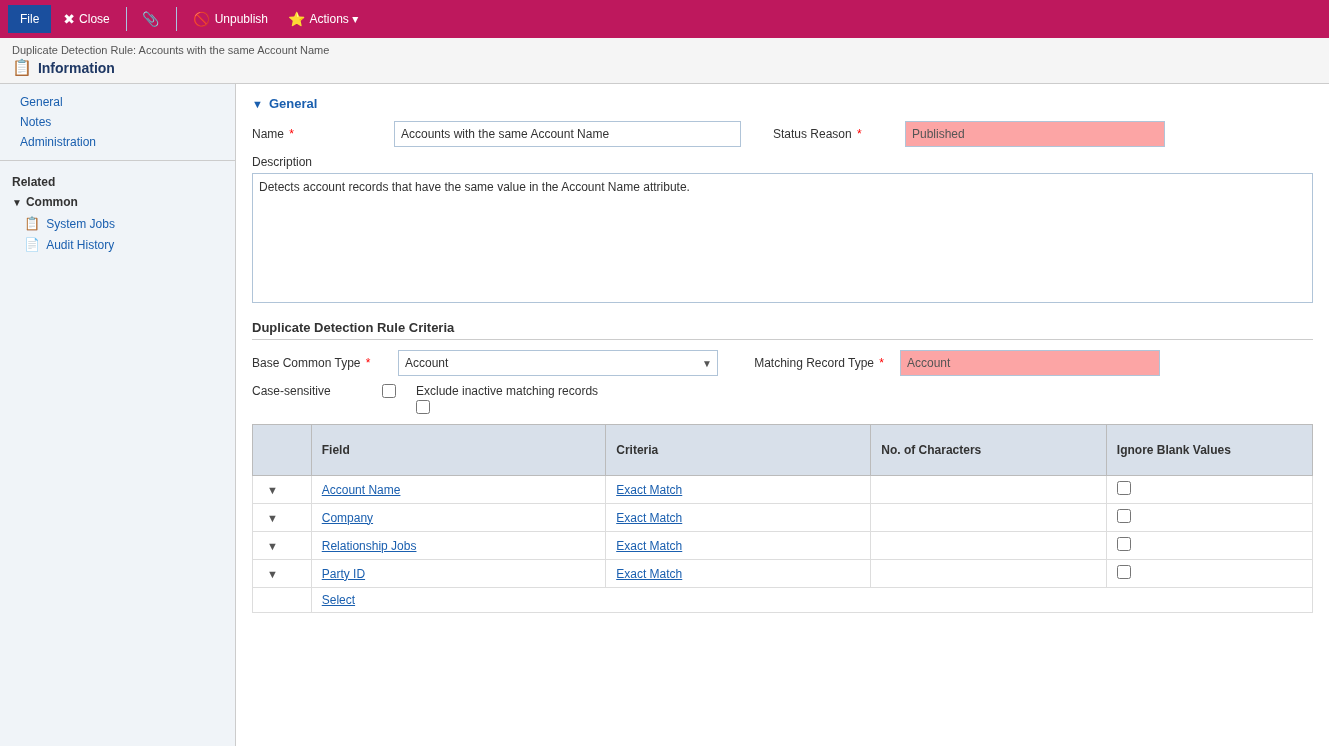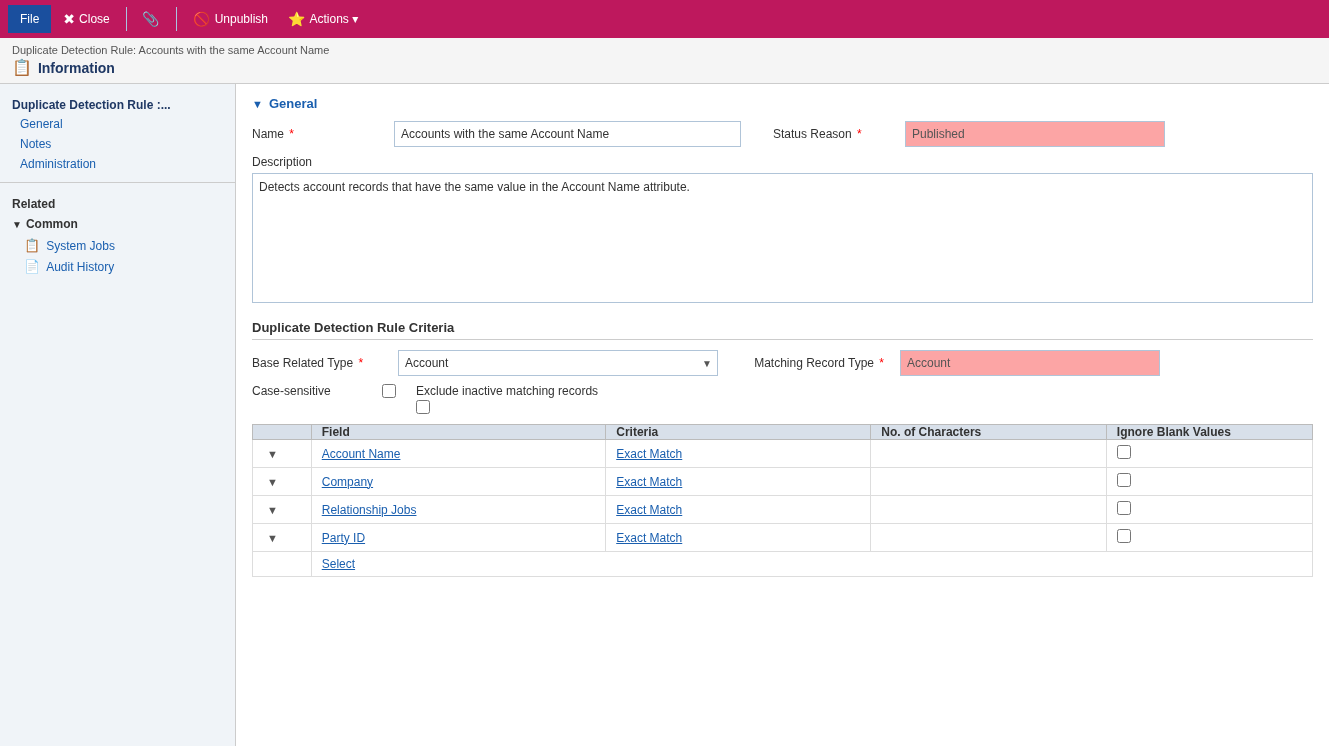--- a/index.html
+++ b/index.html
@@ -245,21 +245,21 @@
     .criteria-table {
       width: 100%;
       border-collapse: collapse;
       font-size: 12px;
       margin-top: 8px;
     }
     .criteria-table thead tr {
       background: #d8e0ea;
     }
     .criteria-table thead th {
-      padding: 0 10px;
+      padding: 18px 10px;
       text-align: left;
       font-weight: bold;
       color: #333;
       border: 1px solid #bbb;
     }
     .criteria-table tbody tr {
       background: #fff;
       border-bottom: 1px solid #ddd;
     }
     .criteria-table tbody td {
@@ -328,21 +328,20 @@
   <div class="breadcrumb">Duplicate Detection Rule: Accounts with the same Account Name</div>
   <div class="page-title">
     <span class="page-title-icon">📋</span>
     <span>Information</span>
   </div>
 </div>
 
 <div class="main-layout">
 
   <div class="sidebar">
-    <div class="sidebar-section-title">Duplicate Detection Rule :...</div>
     <a class="sidebar-nav-item">General</a>
     <a class="sidebar-nav-item">Notes</a>
     <a class="sidebar-nav-item">Administration</a>
 
     <hr class="sidebar-divider">
 
     <div class="sidebar-related-title">Related</div>
 
     <div class="sidebar-common-header">
       <span class="arrow">▼</span>
@@ -384,21 +383,21 @@
     
     <div class="description-label">Description</div>
     <textarea class="description-textarea" style="">Detects account records that have the same value in the Account Name attribute.</textarea>
 
     
     <div class="criteria-section">
       <div class="criteria-title">Duplicate Detection Rule Criteria</div>
 
       <div style="display:flex; align-items:center; gap:16px; margin-bottom:8px;">
         <label class="form-label">
-          <span>Base Related Type</span>
+          <span>Base Common Type</span>
           <span class="required-star">*</span>
         </label>
         <div class="select-wrapper">
           <select class="form-select">
             <option>Account</option>
           </select>
           <span class="select-arrow">▼</span>
         </div>
         <label class="form-label" style="margin-left:20px;text-align:right;">
           <span>Matching Record Type</span>

